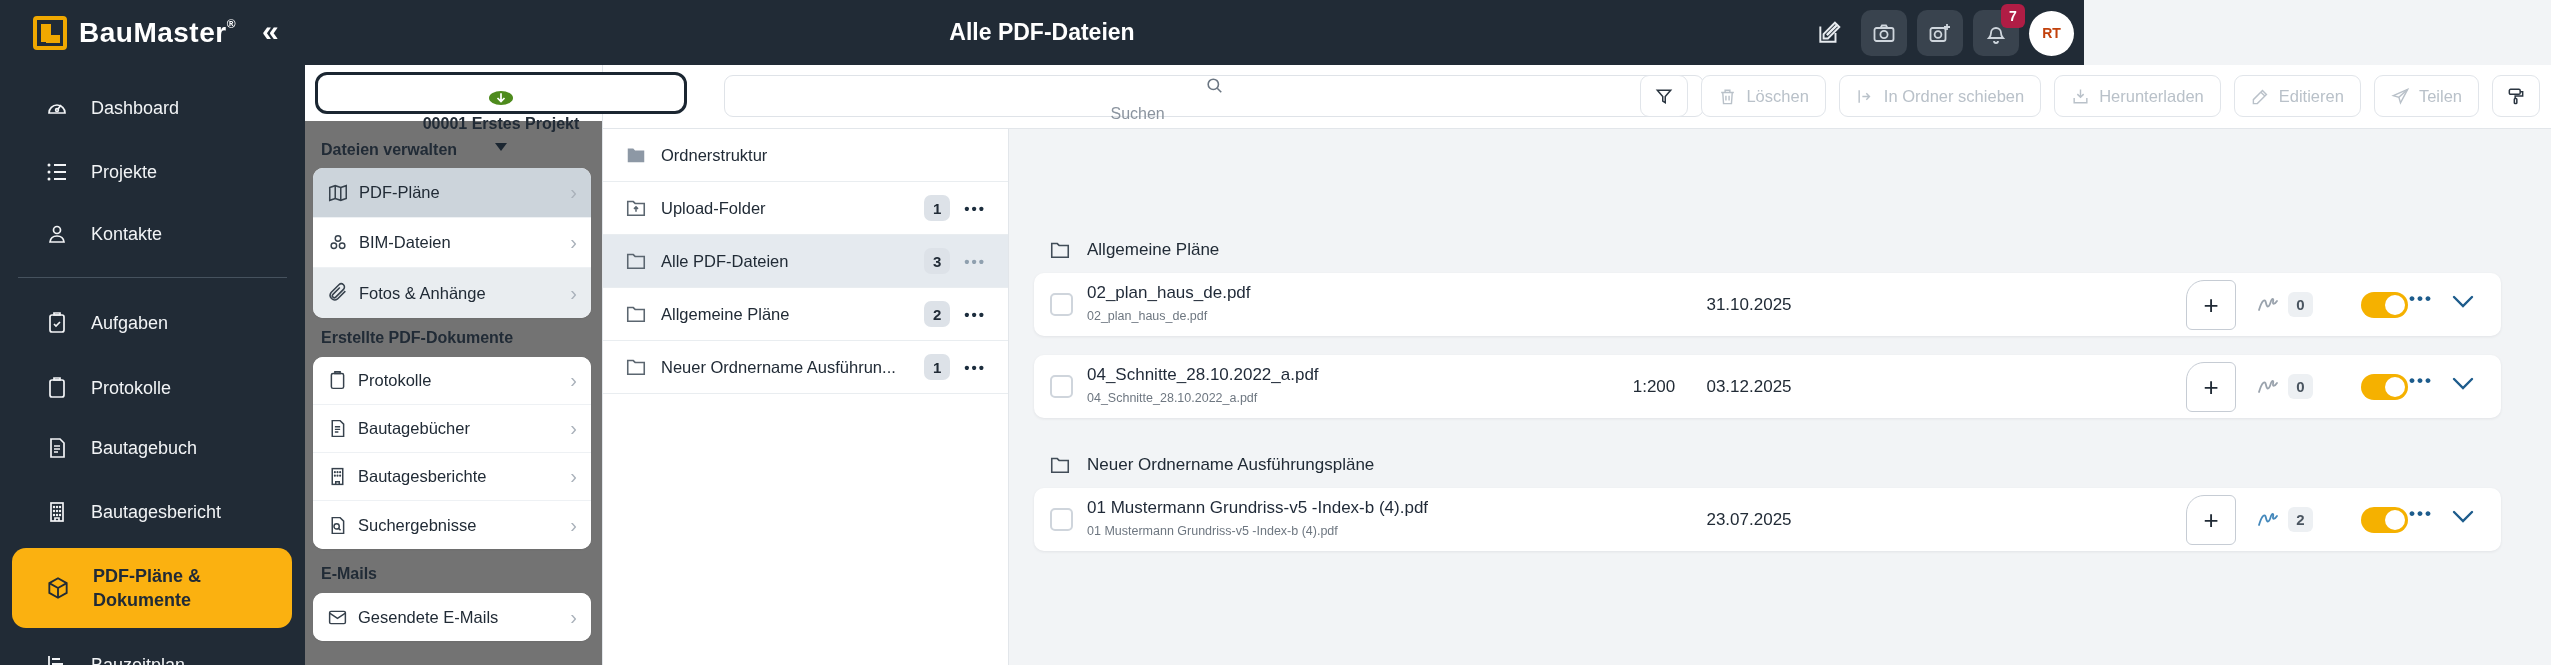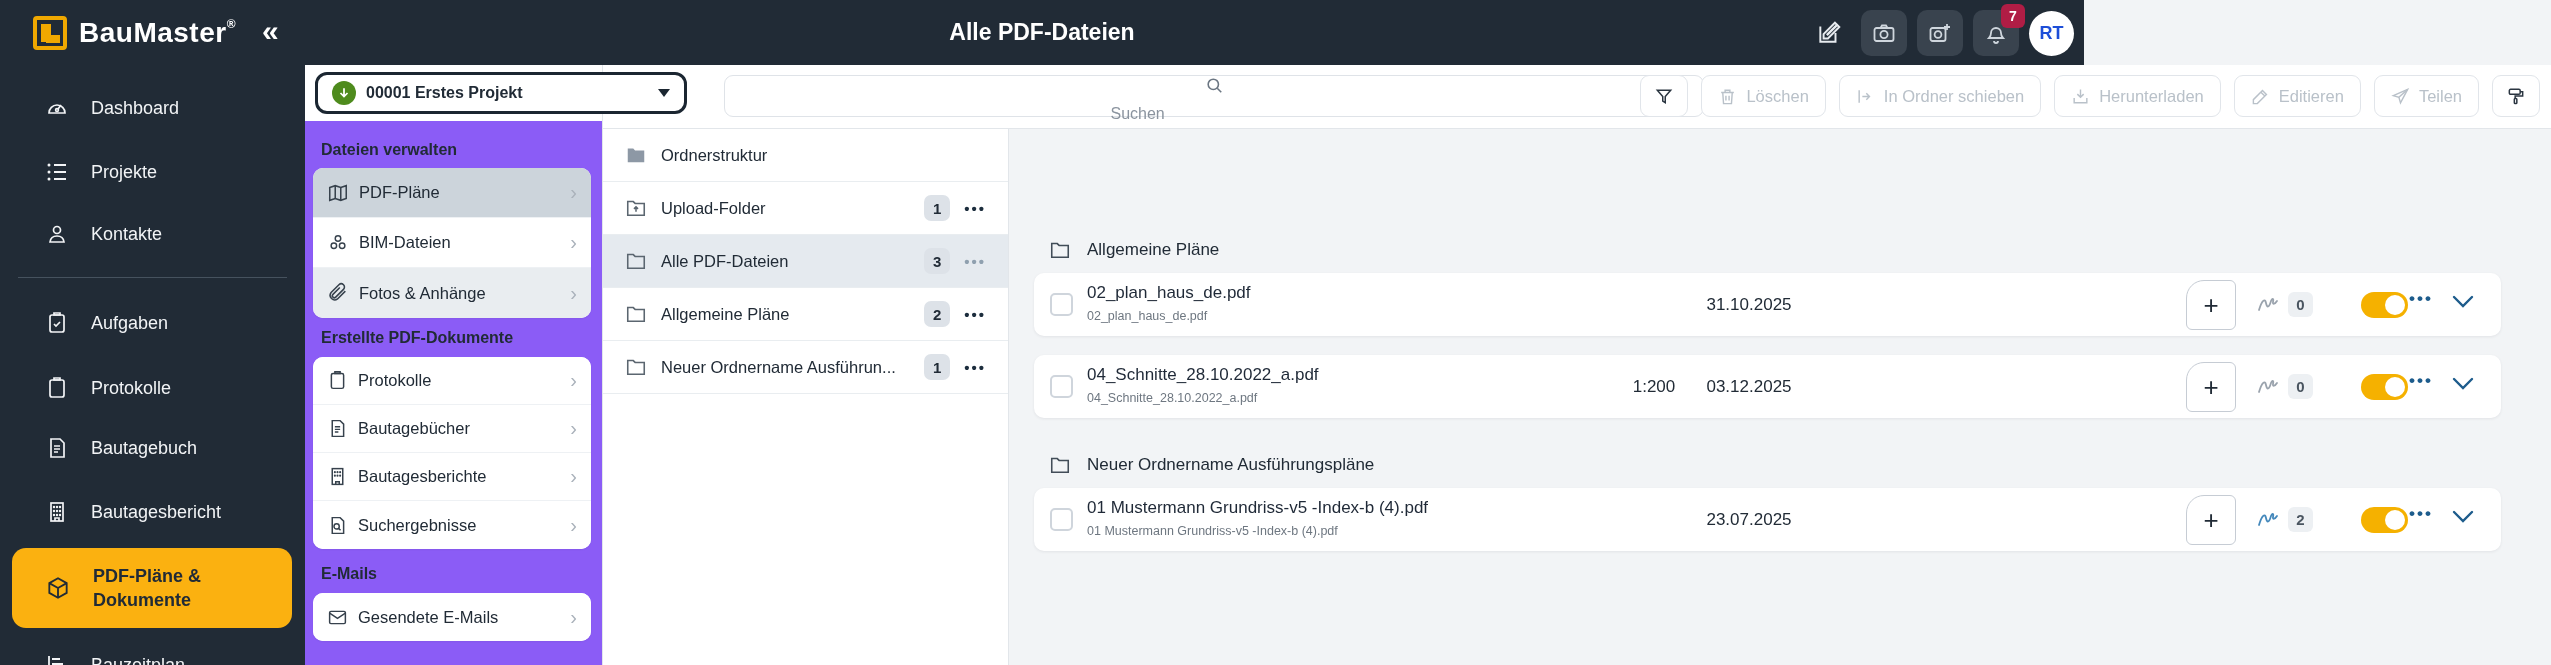--- a/index.html
+++ b/index.html
@@ -18,51 +18,51 @@
   .brand-sup { color:#fff; font-size:12px; vertical-align:top; }
   .collapse { position:absolute; left:262px; top:14px; color:#fff; font-size:30px; font-weight:700; cursor:pointer; }
   .page-title { position:absolute; left:0; right:0; top:0; height:65px; display:flex; align-items:center; justify-content:center;
                 color:#fff; font-size:23px; font-weight:700; }
   .top-actions { position:absolute; right:10px; top:10px; display:flex; align-items:center; gap:10px; }
   .icon-plain { width:44px; height:44px; display:flex; align-items:center; justify-content:center; color:#e8ecf0; }
   .icon-btn { width:46px; height:46px; background:#39434e; border-radius:10px; display:flex; align-items:center; justify-content:center;
               color:#cfd6dd; position:relative; cursor:pointer; }
   .badge-red { position:absolute; top:-6px; right:-6px; min-width:24px; height:24px; background:#b01d45; color:#fff;
                font-size:14px; font-weight:700; border-radius:6px; display:flex; align-items:center; justify-content:center; padding:0 5px; }
-  .avatar { width:45px; height:45px; border-radius:50%; background:#fff; color:#1d4ed8; font-weight:700; font-size:18px;
+  .avatar { width:45px; height:45px; border-radius:50%; background:#fff; color:#c2410c; font-weight:700; font-size:14px;
             display:flex; align-items:center; justify-content:center; cursor:pointer; }
 
   
   .sidebar { position:absolute; left:0; top:65px; width:305px; height:600px; background:#212b36; overflow:hidden; }
   .side-item { position:absolute; left:0; width:100%; height:44px; display:flex; align-items:center; gap:22px;
                padding-left:45px; color:#f2f4f6; font-size:18px; cursor:pointer; }
   .side-item svg { flex:0 0 auto; }
   .side-div { position:absolute; left:18px; right:18px; height:1px; background:#46525e; }
   .side-active { position:absolute; left:12px; width:280px; height:80px; background:#fbb110; border-radius:14px;
                  display:flex; align-items:center; gap:22px; padding-left:33px; color:#212b36; font-weight:600;
                  font-size:18px; line-height:1.35; cursor:pointer; }
 
   
-  .subbar { position:absolute; left:305px; top:65px; width:297px; height:600px; background:#8b5cf6; }
+  .subbar { position:absolute; left:305px; top:65px; width:297px; height:600px; background:#737373; }
   .subbar .white-top { position:absolute; left:0; top:0; width:100%; height:56px; background:#fff; }
   .section-label { position:absolute; left:16px; font-size:16px; font-weight:700; color:#212b36; }
   .nav-card { position:absolute; left:8px; width:278px; background:#fff; border-radius:10px; overflow:hidden;
               box-shadow:0 1px 2px rgba(0,0,0,.05); }
   .nav-row { display:flex; align-items:center; gap:10px; padding:0 14px; font-size:16.5px; color:#212b36;
              border-bottom:1px solid #eef1f4; cursor:pointer; background:#fff; }
   .nav-row:last-child { border-bottom:none; }
   .nav-row .grow { flex:1; }
   .nav-row .chev { color:#aab2bb; font-size:20px; }
   .nav-row svg { color:#37424d; }
   .row-sel { background:#ccd4db; }
   .row-tint { background:#e9edf0; }
 
   
   .proj { position:absolute; left:315px; top:72px; width:372px; height:42px; background:#fff; border:3px solid #1b2631;
-          border-radius:12px; display:flex; align-items:center; gap:10px; padding:16px 14px; z-index:30; cursor:pointer; }
+          border-radius:12px; display:flex; align-items:center; gap:10px; padding:16px 14px; z-index:30; cursor:pointer;flex-direction:column; }
   .proj-dot { width:24px; height:24px; border-radius:50%; background:#4e8b1d; color:#fff; display:flex; align-items:center;
               justify-content:center; }
   .proj-label { font-size:16px; font-weight:700; flex:1; }
   .proj-caret { width:0; height:0; border-left:6px solid transparent; border-right:6px solid transparent; border-top:8px solid #1b2631; }
 
   
   .toolstrip { position:absolute; left:602px; top:65px; width:1949px; height:64px; background:#fff; border-bottom:1px solid #e2e6ea;
                border-left:1px solid #e2e6ea; }
   .search { position:absolute; left:121px; top:10px; width:980px; height:42px; border:1px solid #dfe3e8; border-radius:9px;
             background:#fff; display:flex; align-items:center; gap:10px; padding:0 14px;flex-direction:column; }

